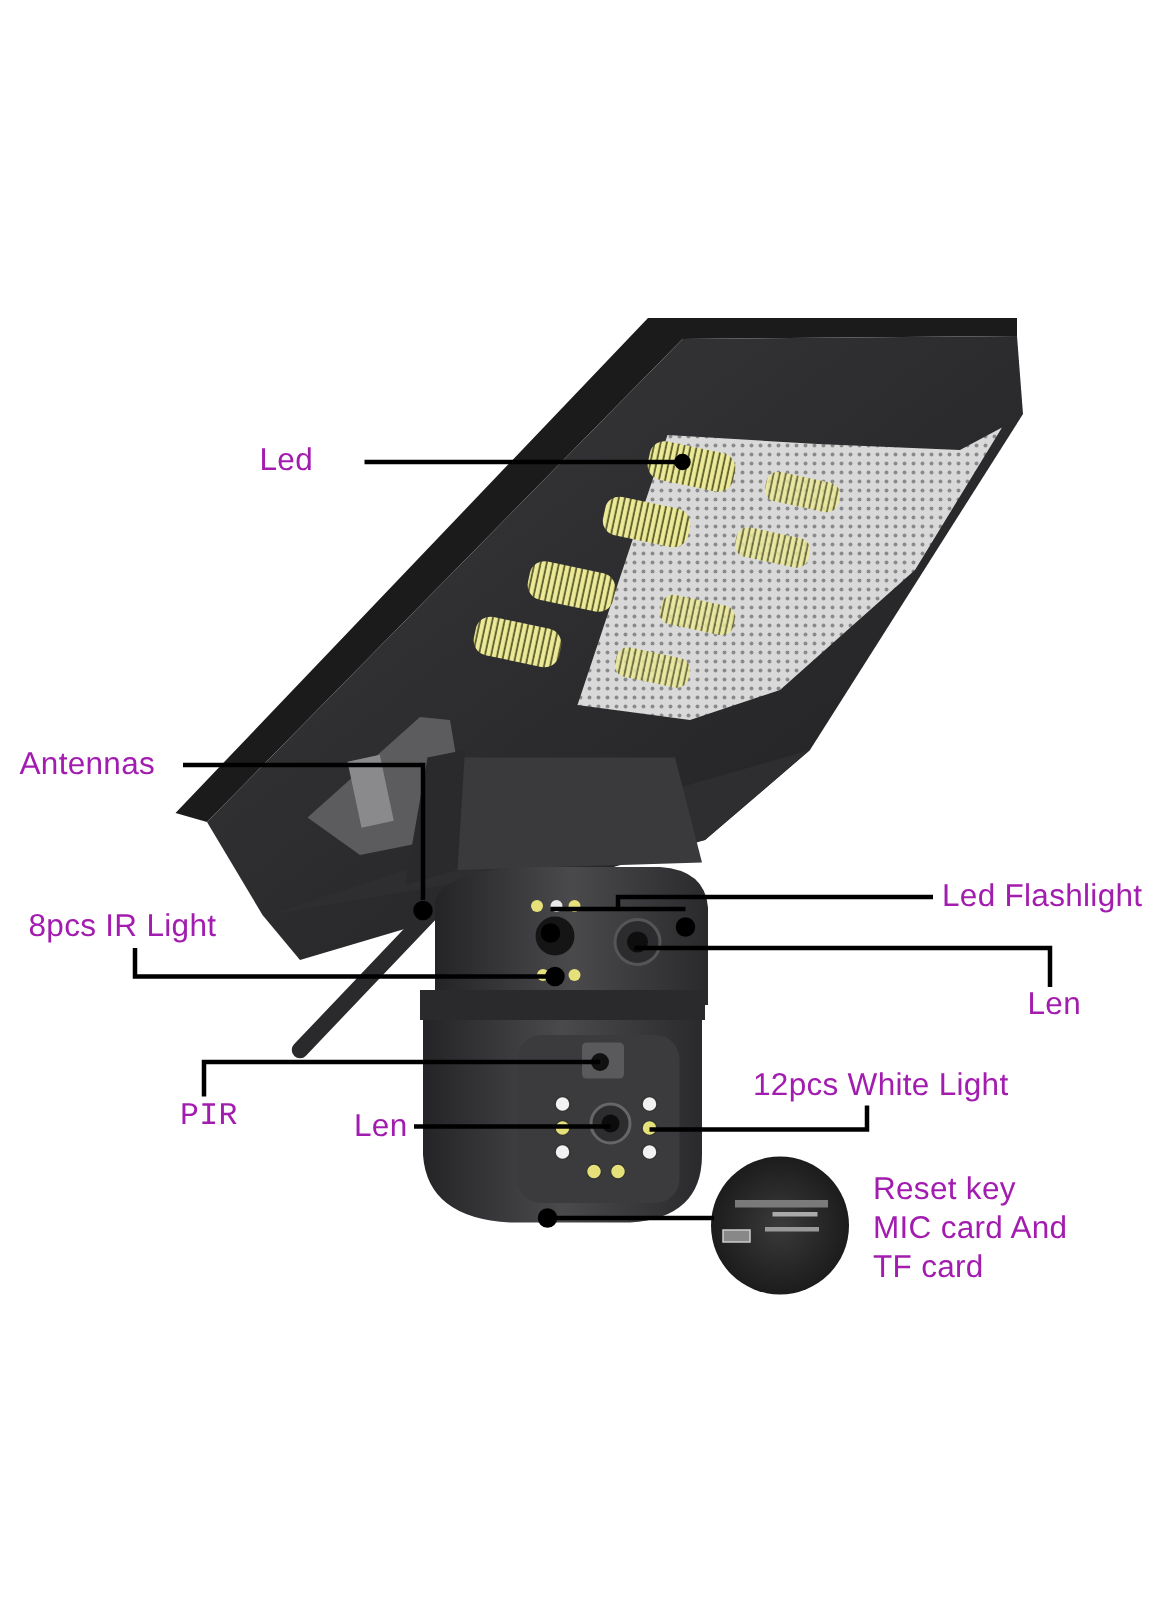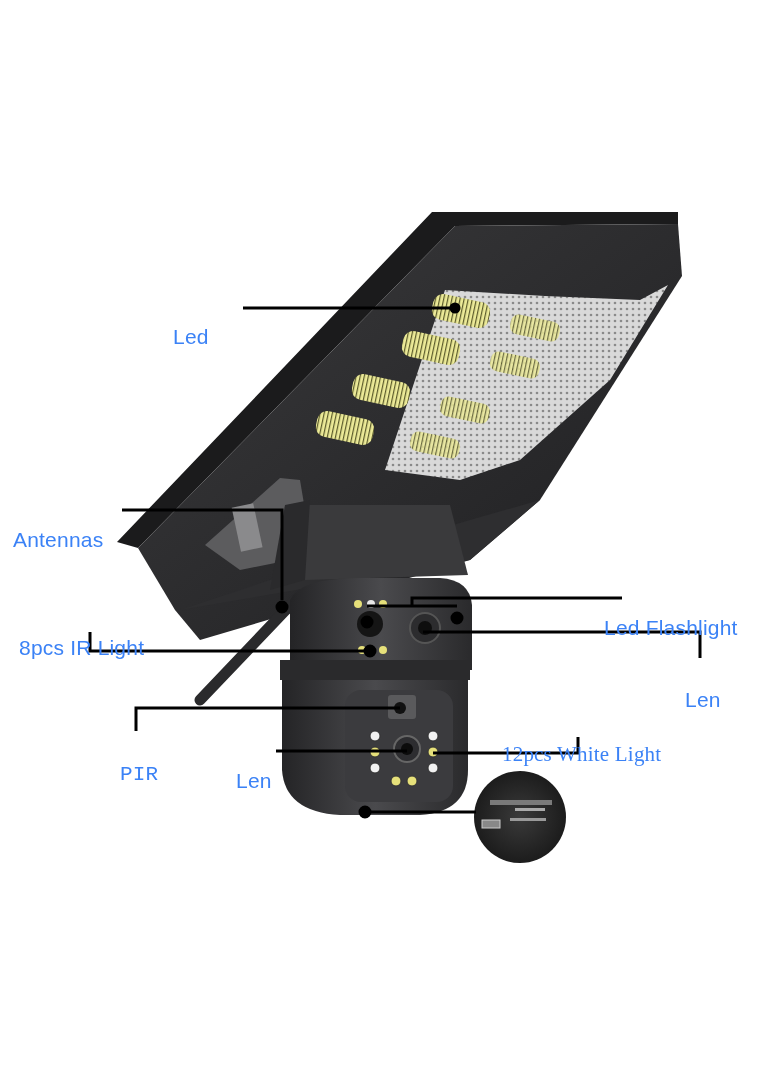--- a/index.html
+++ b/index.html
@@ -1,18 +1,18 @@
 <!DOCTYPE html>
 <html><head>
 <meta charset="utf-8">
 <style>
   html, body { margin:0; padding:0; background:#ffffff; }
   body { width:780px; height:1068px; position:relative; overflow:hidden; font-family:"Liberation Sans", sans-serif; }
   .stage { position:absolute; left:0; top:0; width:780px; height:1068px; }
-  .label { position:absolute; color:#3b82f6; font-size:21px; line-height:24px; white-space:nowrap; letter-spacing:0.2px;margin-top:30px; }
+  .label { position:absolute; color:#a21caf; font-size:21px; line-height:24px; white-space:nowrap; letter-spacing:0.2px; }
   .label.multi { white-space:normal; line-height:26px; }
   svg { position:absolute; left:0; top:0; }
 </style>
 </head>
 <body>
 
 <div class="stage">
 
   <svg width="780" height="1068" viewBox="0 0 780 1068">
     <defs>
@@ -121,19 +121,24 @@
       <line x1="276" y1="751" x2="407" y2="751"></line>
       <polyline points="578,737 578,753 433,753"></polyline>
       <line x1="365" y1="812" x2="476" y2="812"></line>
       <circle cx="365" cy="812" r="5" fill="#000"></circle>
     </g>
   </svg>
 
   <div class="label" style="left:173px;top:295px;">Led</div>
   <div class="label" style="left:13px;top:498px;">Antennas</div>
   <div class="label" style="left:19px;top:606px;text-align:right;">8pcs IR Light</div>
-  <div class="label" style="left:604px;top:586px;">Led Flashlight</div>
+  <div class="label" style="left:628px;top:586px;">Led Flashlight</div>
   <div class="label" style="left:685px;top:658px;">Len</div>
   <div class="label" style="left:120px;top:733px;font-family:Liberation Mono, monospace;">PIR</div>
   <div class="label" style="left:236px;top:739px;">Len</div>
-  <div class="label" style="left:502px;top:712px;font-family:Liberation Serif, serif;">12pcs White Light</div>
+  <div class="label" style="left:502px;top:712px;">12pcs White Light</div>
+  <div class="label multi" style="left:582px;top:780px;width:190px;">
+    <div>Reset key</div>
+    <div>MIC card And</div>
+    <div>TF card</div>
+  </div>
 
 </div>
 
 </body></html>

